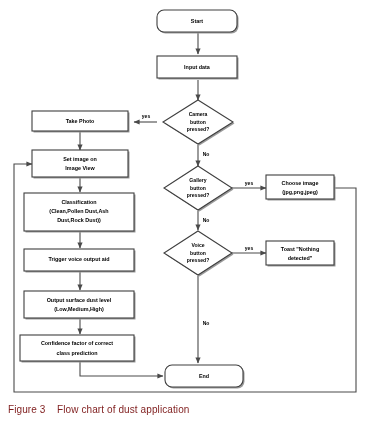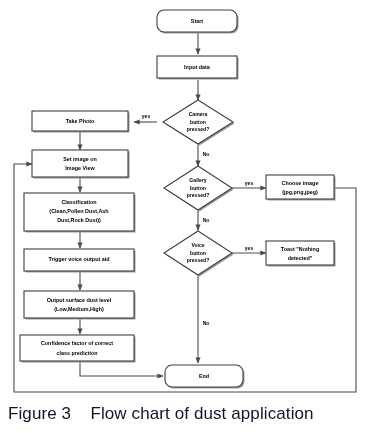--- a/index.html
+++ b/index.html
@@ -12,21 +12,21 @@
   svg#flow{position:absolute;left:0;top:0;width:377px;height:433px;display:block;}
   .node-text{font-family:"Liberation Sans","DejaVu Sans",sans-serif;font-size:5.4px;fill:#000;text-anchor:middle;dominant-baseline:middle;font-weight:600;}
   .node-text.small{font-size:5.1px;}
   .edge-label{font-family:"Liberation Sans","DejaVu Sans",sans-serif;font-size:5px;fill:#000;text-anchor:middle;font-weight:600;}
   .shape{fill:#ffffff;stroke:#3f3f3f;stroke-width:1.1;}
   .shadow{fill:#9a9a9a;stroke:none;}
   .conn{stroke:#4a4a4a;stroke-width:1.1;fill:none;}
   .caption{
     position:absolute;left:8px;top:404px;width:365px;
     font-family:"Liberation Sans","DejaVu Sans",sans-serif;
-    font-size:17px;color:#0f172a;letter-spacing:.1px;white-space:pre;
+    font-size:10px;color:#7f1d1d;letter-spacing:.1px;white-space:pre;
   }
 </style>
 </head>
 <body>
 
 <div id="figure-wrap">
 
   <svg id="flow" viewBox="0 0 377 433">
     <defs>
       <marker id="arw" markerWidth="7" markerHeight="7" refX="5.6" refY="2.6" orient="auto" markerUnits="userSpaceOnUse">

